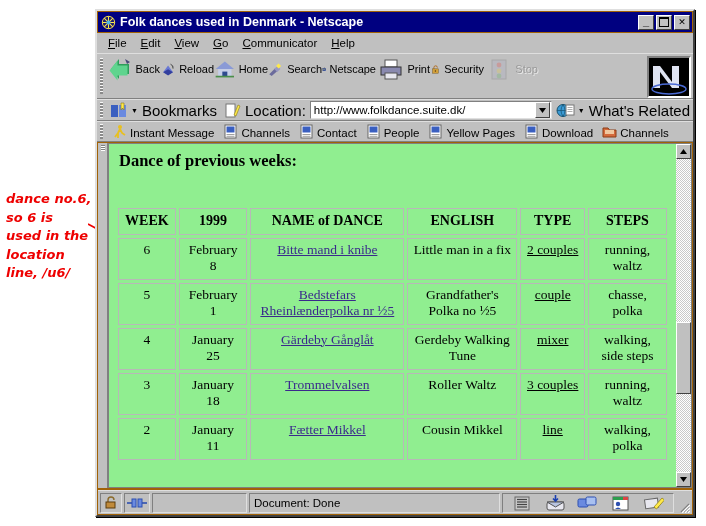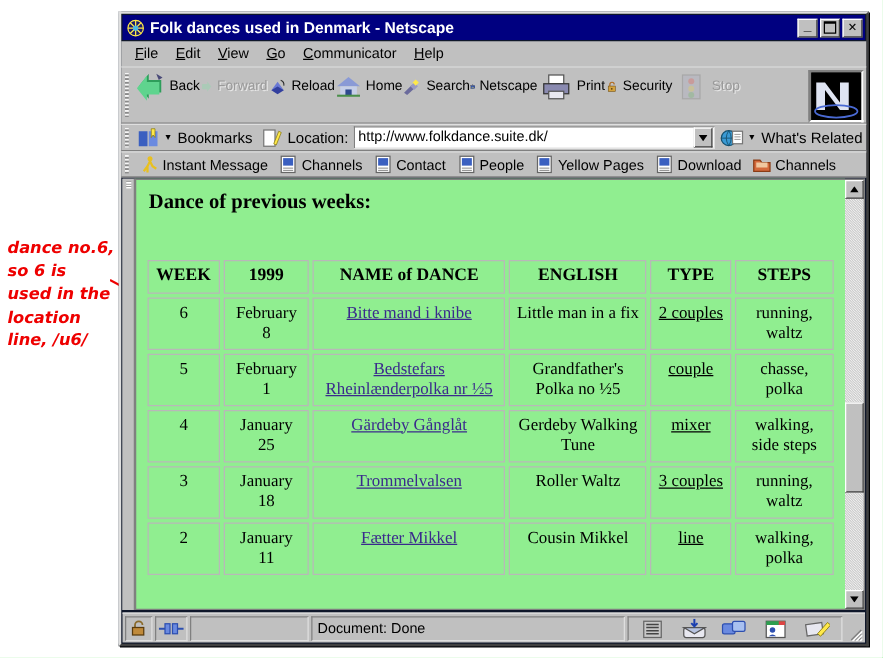--- a/index.html
+++ b/index.html
@@ -31,21 +31,21 @@
     position: absolute; left: 117px; top: 228px;
     width: 29px; height: 29px;
     border: 2.5px solid #ee0000;
     border-radius: 50%;
   }
 
   
   #win {
     position: absolute; left: 95px; top: 9px;
     width: 600px; height: 508px;
-    background: #0f172a;
+    background: #a16207;
     border: 2px solid #c0c0c0;
     border-top-color: #dfdfdf; border-left-color: #dfdfdf;
     border-right-color: #404040; border-bottom-color: #404040;
     box-shadow: 1px 1px 0 #000;
   }
 
   .titlebar {
     height: 20px; margin: 1px;
     background: #000080;
     display: flex; align-items: center;
@@ -122,21 +122,21 @@
     border: 2px solid #c0c0c0;
     border-top-color: #808080; border-left-color: #808080;
     border-right-color: #ffffff; border-bottom-color: #ffffff;
     display: flex; align-items: center; justify-content: center;
   }
 
   
   .locbar { height: 22px; }
   .loc-inner { display: flex; align-items: center; flex: 1 1 auto; padding: 0 3px; gap: 4px; }
   .bk-ico { width: 20px; height: 17px; }
-  .bar-lbl { font-size: 12px; color: #000; white-space: nowrap; }
+  .bar-lbl { font-size: 15px; color: #000; white-space: nowrap; }
   .caret { font-size: 7px; color: #000; margin-left: -2px; }
   .loc-field {
     flex: 1 1 auto; height: 18px;
     background: #fff;
     border: 1px solid #808080;
     border-right-color: #dfdfdf; border-bottom-color: #dfdfdf;
     display: flex; align-items: center;
   }
   .loc-text {
     flex: 1 1 auto; font-size: 11.5px; color: #000;
@@ -339,26 +339,20 @@
 
         <div class="tbtn">
           <svg class="ico" viewBox="0 0 26 25">
             <polygon points="13,3 23,11 18,11 18,21 8,21 8,11 3,11" fill="#2e9e5b" transform="rotate(-90 13 12)"></polygon>
             <polygon points="13,3 23,11 18,11 18,21 8,21 8,11 3,11" fill="#5fd48e" transform="rotate(-90 13 12) translate(-1.5,-1.5)"></polygon>
             <polygon points="18,2 23,5 20,7" fill="#4a4a78"></polygon>
           </svg>
           <div class="lbl">Back</div>
         </div>
 
-        <div class="tbtn dis">
-          <svg class="ico" viewBox="0 0 26 25">
-            <polygon points="13,3 23,11 18,11 18,21 8,21 8,11 3,11" fill="#8fd9ac" transform="rotate(90 13 12)"></polygon>
-          </svg>
-          <div class="lbl">Forward</div>
-        </div>
 
         <div class="tbtn">
           <svg class="ico" viewBox="0 0 26 25">
             <path d="M5 17 L13 6 L21 17 Z" fill="#6a79d4"></path>
             <path d="M5 17 L13 12 L21 17 L13 22 Z" fill="#323f9e"></path>
             <path d="M17 4 q5 2 4 7" stroke="#2b2b2b" stroke-width="1.4" fill="none"></path>
           </svg>
           <div class="lbl">Reload</div>
         </div>
 

